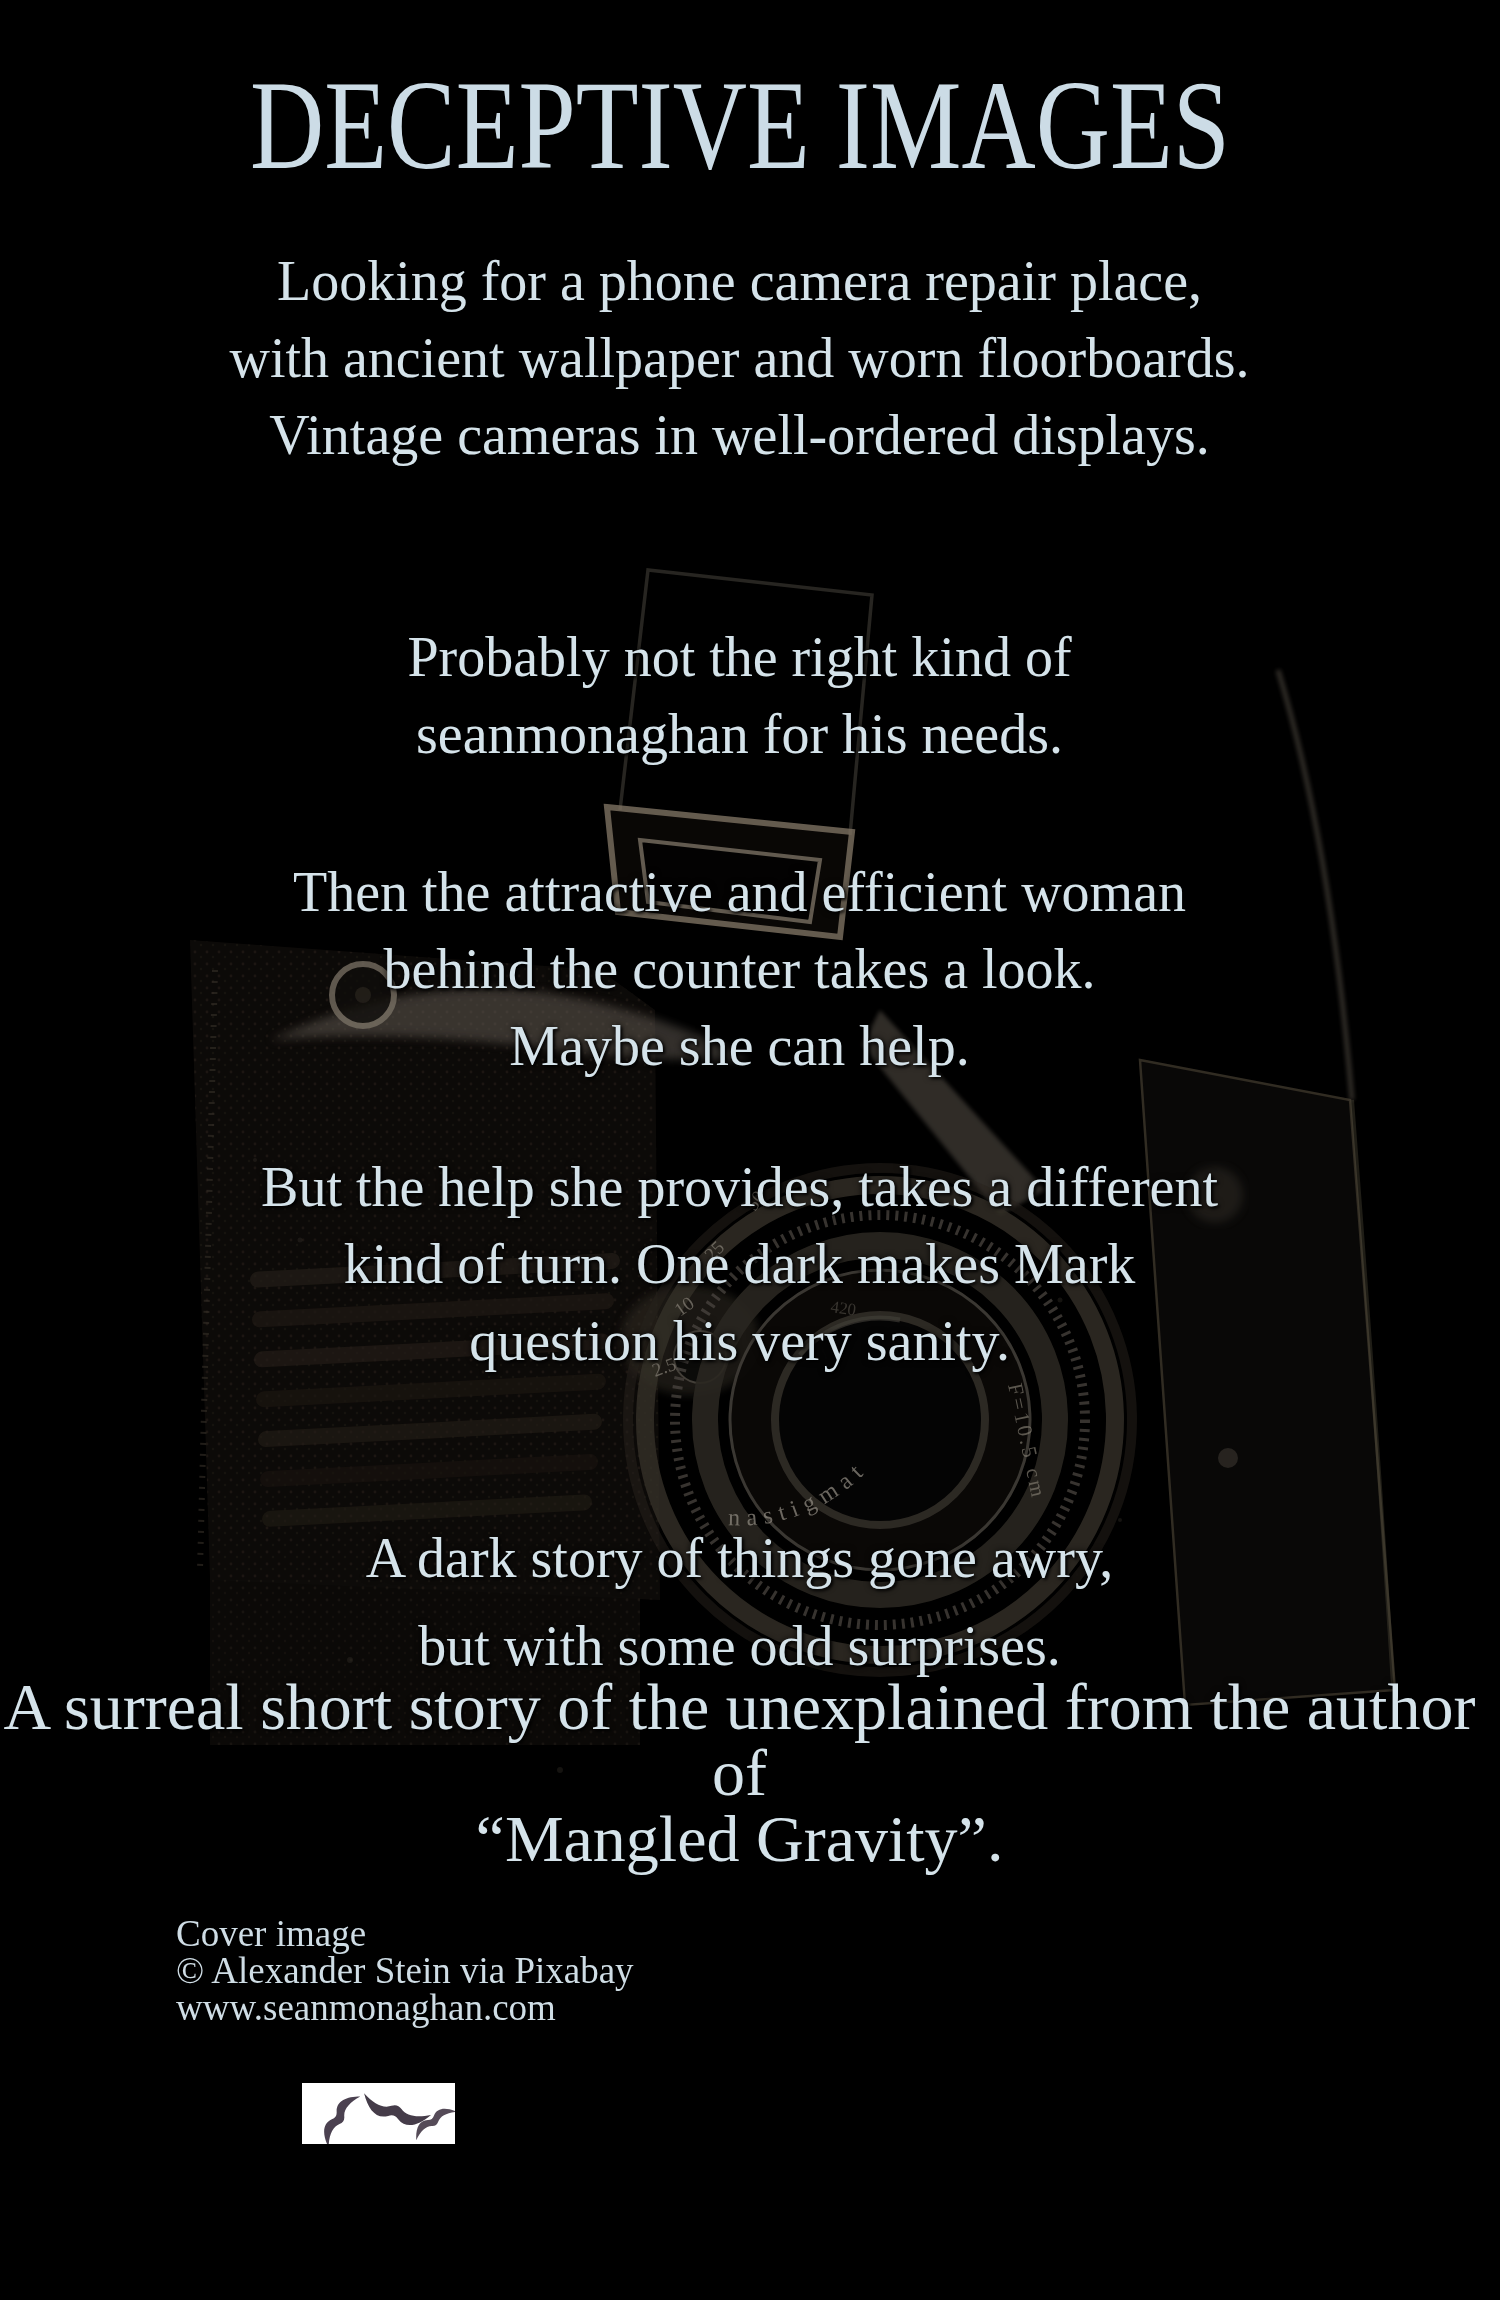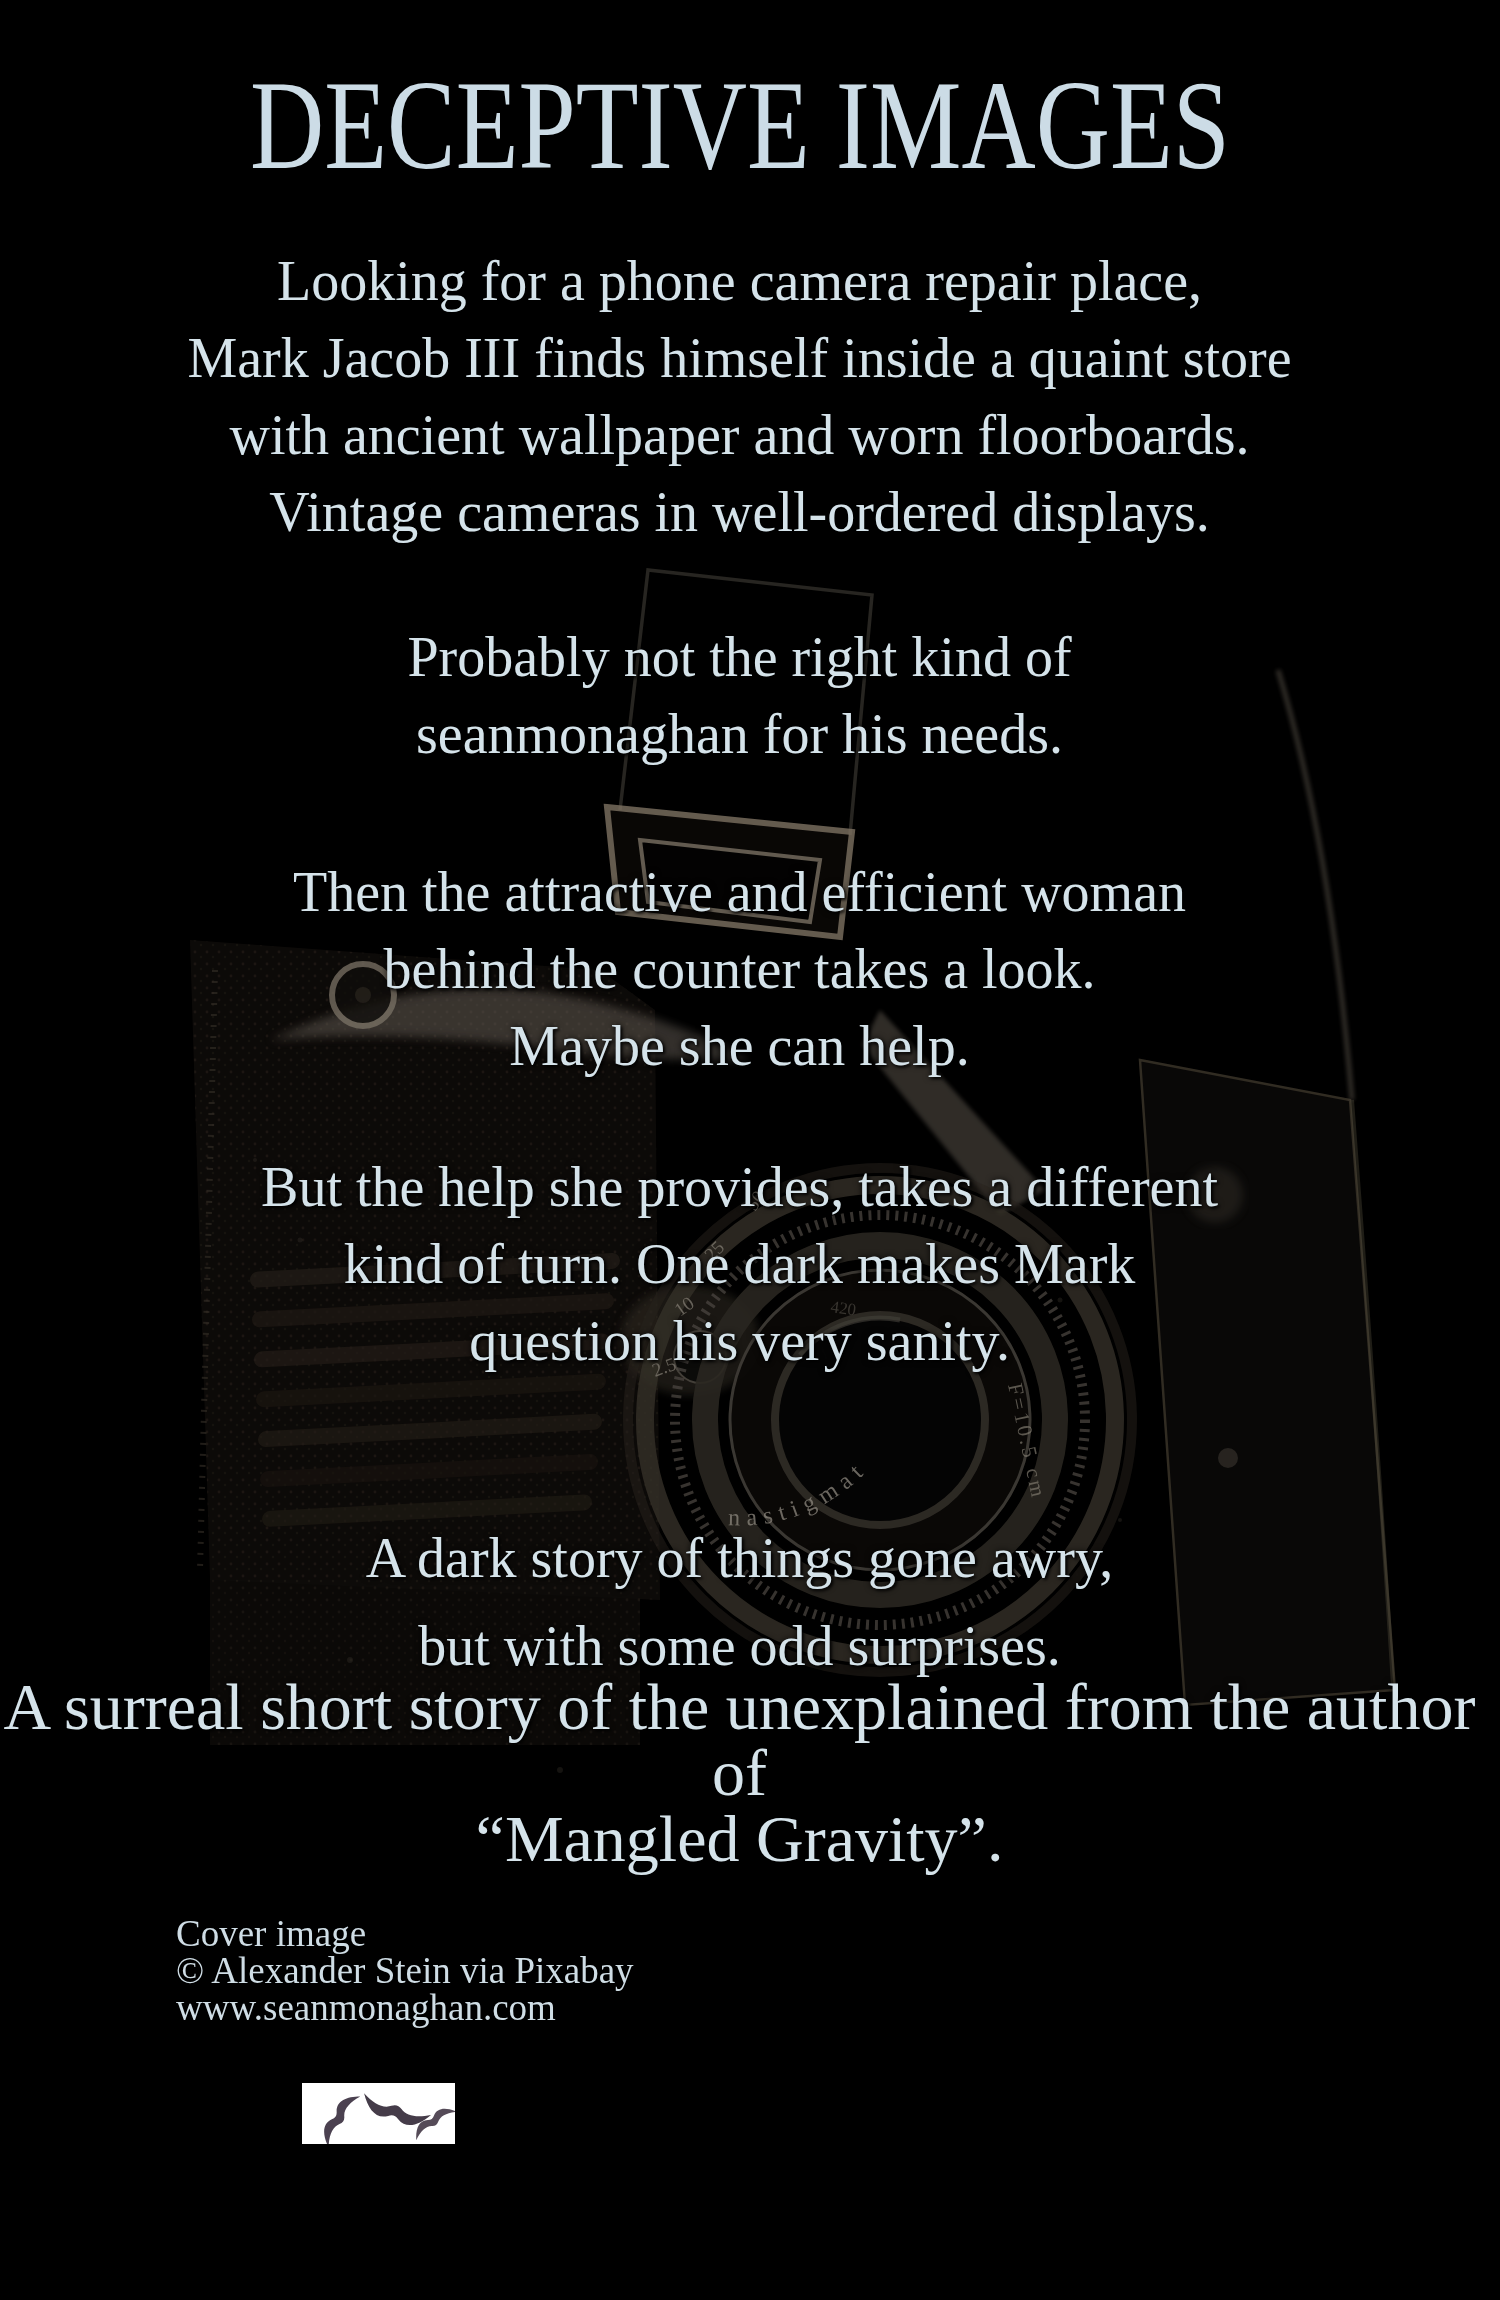--- a/index.html
+++ b/index.html
@@ -146,21 +146,20 @@
       </g>
     </g>
   </svg>
 
   <div class="txt title">
     <span class="squeeze">DECEPTIVE IMAGES</span>
   </div>
 
   <div class="txt body-para p1">
     <span>Looking for a phone camera repair place,</span>
-    <span>Mark Jacob III finds himself inside a quaint store</span>
     <span>with ancient wallpaper and worn floorboards.</span>
     <span>Vintage cameras in well-ordered displays.</span>
   </div>
 
   <div class="txt body-para p2">
     <span>Probably not the right kind of</span>
     <span>seanmonaghan for his needs.</span>
   </div>
 
   <div class="txt body-para p3">

